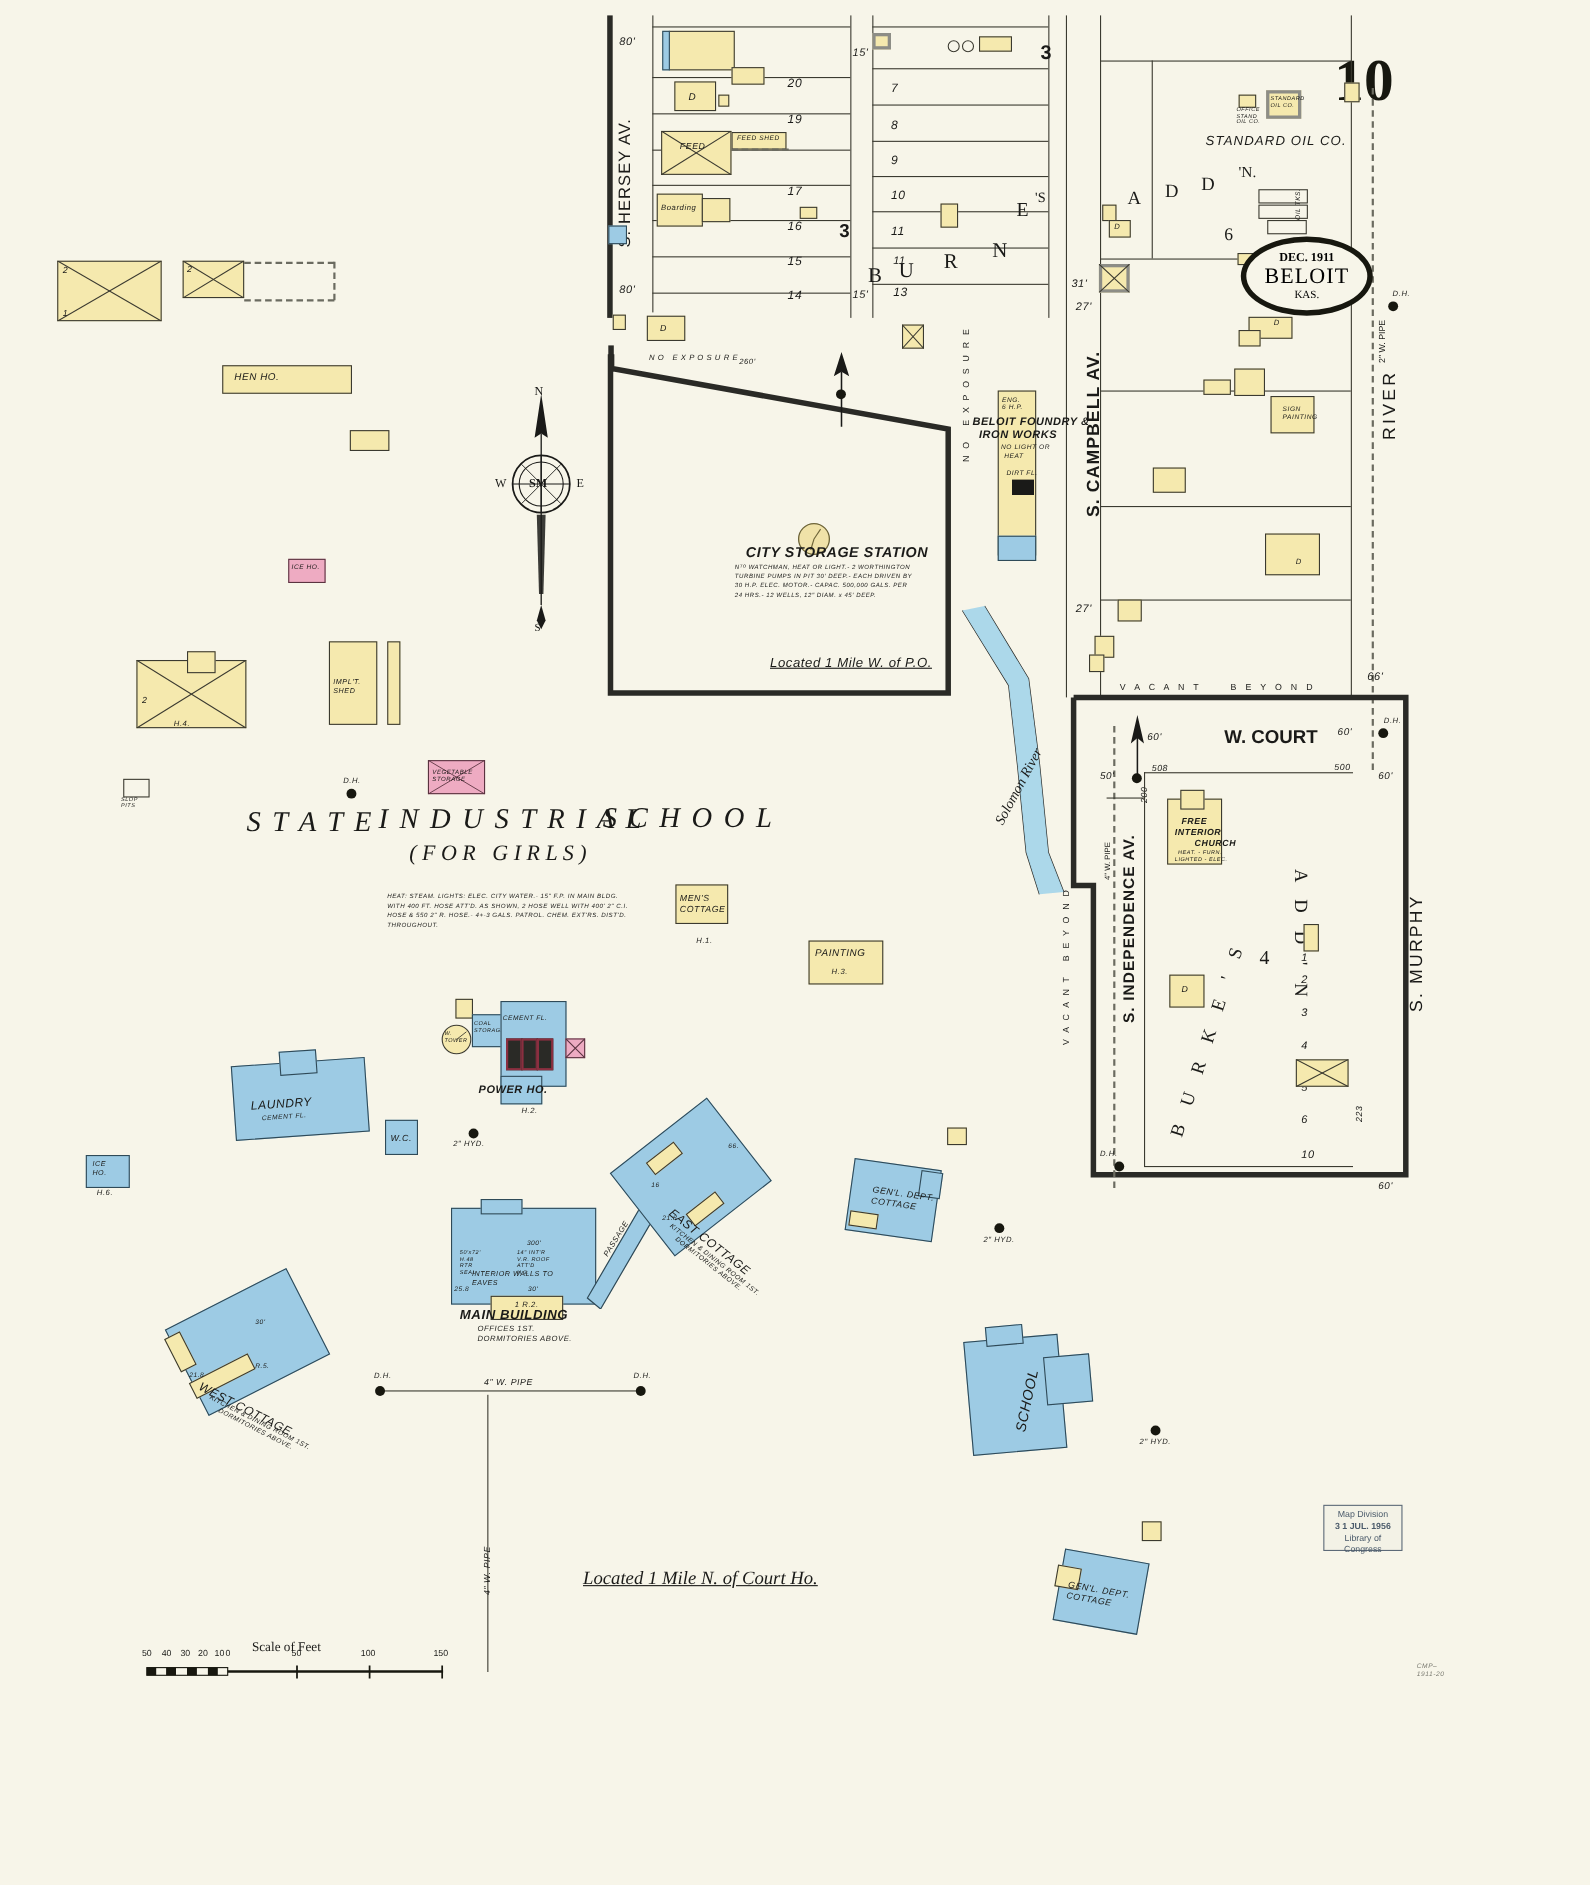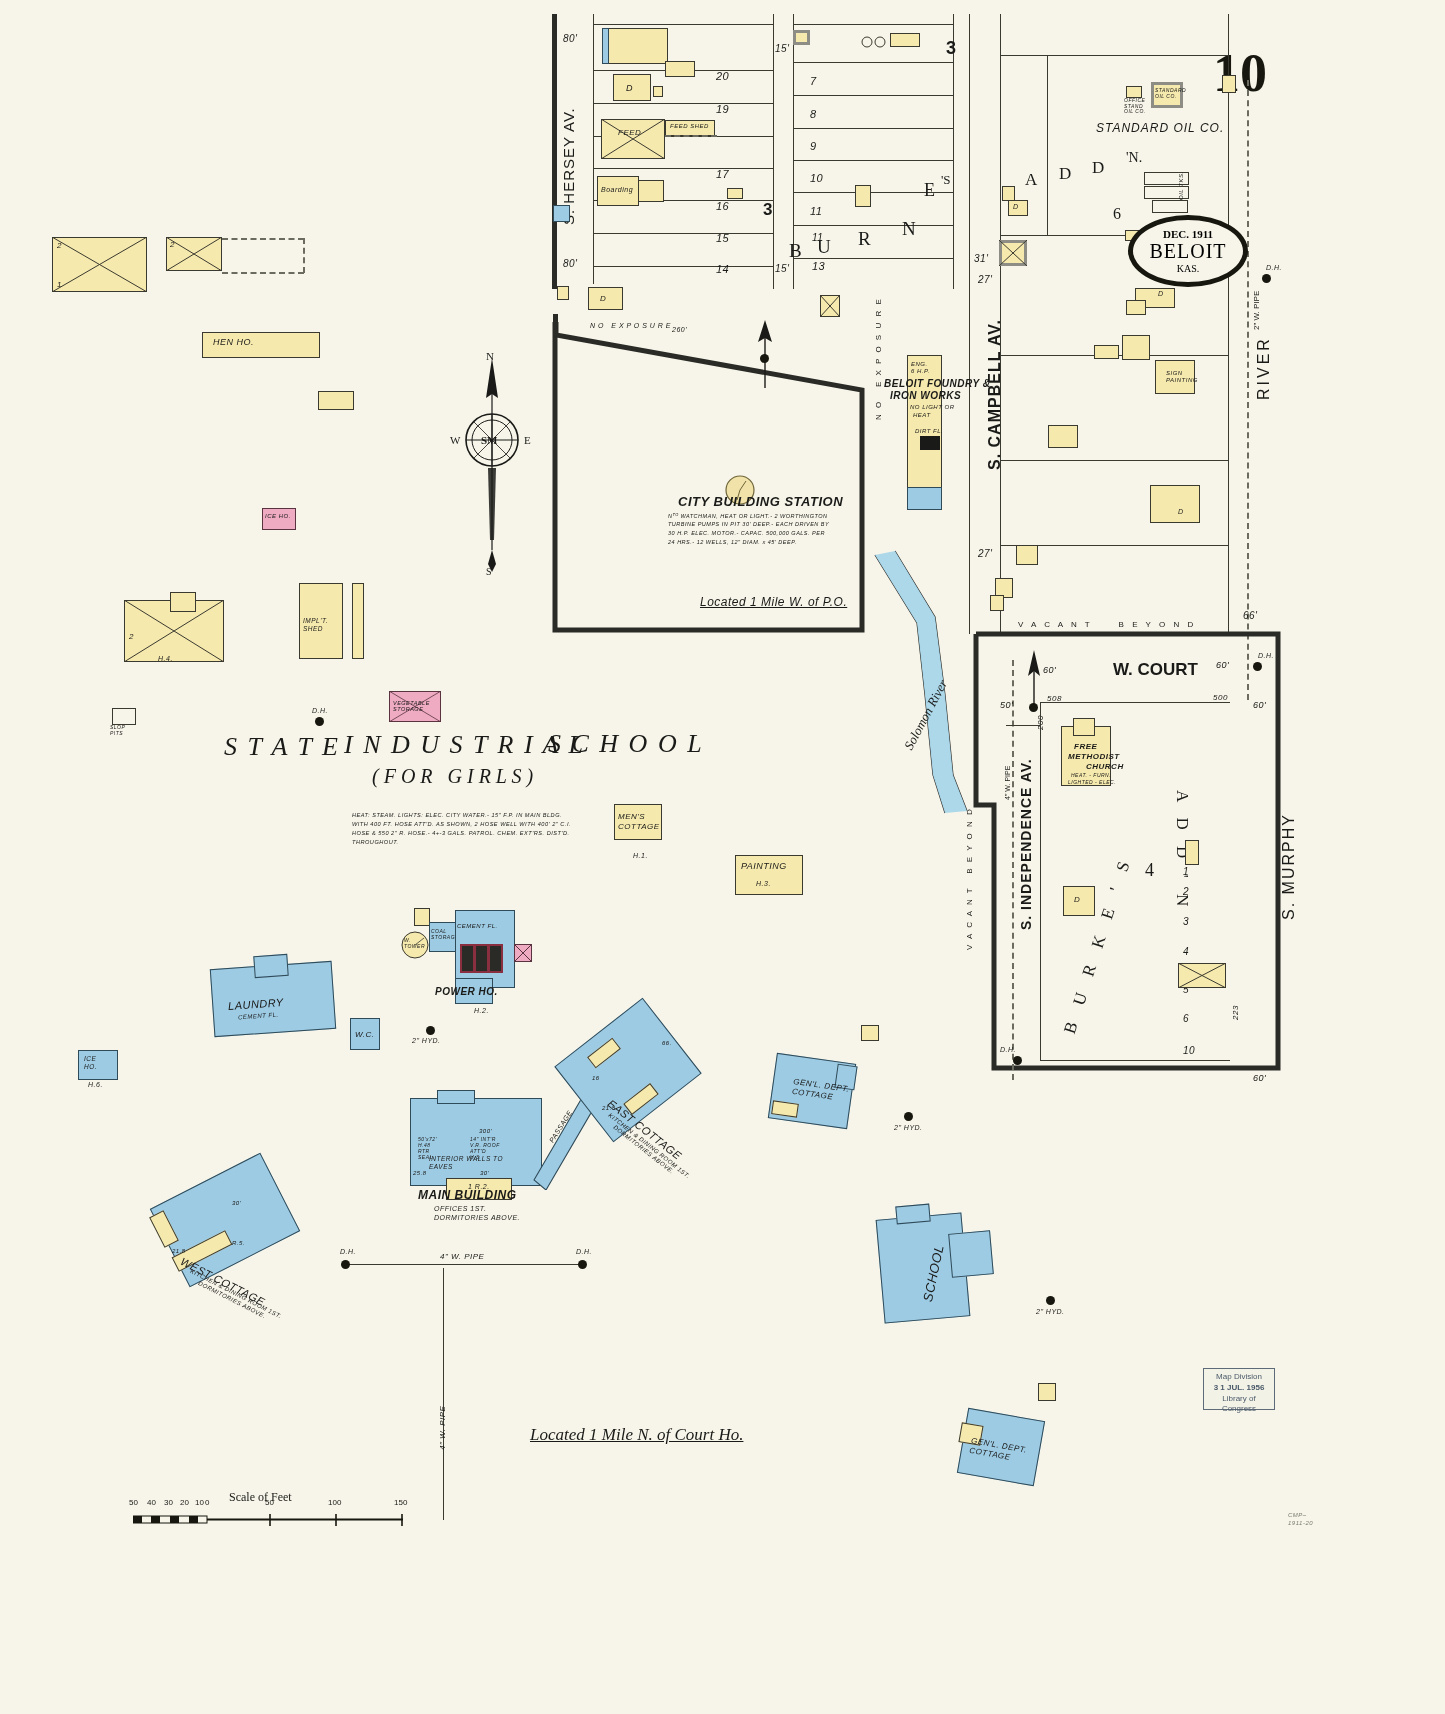--- a/index.html
+++ b/index.html
@@ -220,21 +220,21 @@
   <svg class="abs" style="left:752px;top:320px;" width="26" height="70">
     <polygon points="13,0 20,22 13,18 6,22" fill="#1a1a18"></polygon>
     <line x1="13" y1="18" x2="13" y2="68" stroke="#1a1a18" stroke-width="1.4"></line>
   </svg>
   <div class="hyd" style="left:760px;top:354px;"></div>
   <svg class="abs" style="left:724px;top:474px;" width="32" height="32">
     <circle cx="16" cy="16" r="14" fill="#f0e2a8" stroke="#6d6438" stroke-width="1.2"></circle>
     <line x1="16" y1="16" x2="22" y2="7" stroke="#6d6438"></line>
     <line x1="16" y1="16" x2="13" y2="26" stroke="#6d6438"></line>
   </svg>
-  <div class="txt hand" style="left:678px;top:494px;font-size:13px;font-weight:bold;">CITY BUILDING STATION</div>
+  <div class="txt hand" style="left:678px;top:494px;font-size:13px;font-weight:bold;">CITY STORAGE STATION</div>
   <div class="txt hand" style="left:668px;top:512px;font-size:5.5px;line-height:1.75;"><span>Nᵀᴼ WATCHMAN, HEAT OR LIGHT.- 2 WORTHINGTON</span></div>
   <div class="txt hand" style="left:668px;top:521px;font-size:5.5px;">TURBINE PUMPS IN PIT 30' DEEP.- EACH DRIVEN BY</div>
   <div class="txt hand" style="left:668px;top:530px;font-size:5.5px;">30 H.P. ELEC. MOTOR.- CAPAC. 500,000 GALS. PER</div>
   <div class="txt hand" style="left:668px;top:539px;font-size:5.5px;">24 HRS.- 12 WELLS, 12" DIAM. x 45' DEEP.</div>
   <div class="txt hand" style="left:700px;top:595px;font-size:12px;text-decoration:underline;">Located 1 Mile W. of P.O.</div>
 
   <svg class="abs" style="left:855px;top:545px;" width="130" height="270">
     <path d="M20,10 L62,78 L70,150 L78,230 L90,268" fill="none" stroke="#2a2a26" stroke-width="1.2"></path>
     <path d="M40,6 L80,72 L90,150 L98,230 L112,266" fill="none" stroke="#2a2a26" stroke-width="1.2"></path>
     <path d="M20,10 L62,78 L70,150 L78,230 L90,268 L112,266 L98,230 L90,150 L80,72 L40,6 Z" fill="#a8d6ea" opacity="0.95"></path>
@@ -264,21 +264,21 @@
   <div class="txt hand" style="left:1047px;top:694px;font-size:8px;">508</div>
   <div class="txt hand" style="left:1213px;top:693px;font-size:8px;">500</div>
   <div class="txt hand rot90" style="left:1036px;top:730px;font-size:8px;">200</div>
   <div class="line" style="left:1040px;top:702px;width:190px;height:1px;"></div>
   <div class="line" style="left:1040px;top:702px;width:1px;height:358px;"></div>
   <div class="line" style="left:1040px;top:1060px;width:190px;height:1px;"></div>
 
   <div class="bYel" style="left:1061px;top:726px;width:50px;height:60px;"></div>
   <div class="bYel" style="left:1073px;top:718px;width:22px;height:18px;"></div>
   <div class="txt hand" style="left:1074px;top:742px;font-size:8px;font-weight:bold;">FREE</div>
-  <div class="txt hand" style="left:1068px;top:752px;font-size:8px;font-weight:bold;">METHODIST</div>
+  <div class="txt hand" style="left:1068px;top:752px;font-size:8px;font-weight:bold;">INTERIOR</div>
   <div class="txt hand" style="left:1070px;top:762px;font-size:8px;font-weight:bold;padding-left:16px;">CHURCH</div>
   <div class="txt hand" style="left:1071px;top:772px;font-size:5px;">HEAT. - FURN.</div>
   <div class="txt hand" style="left:1068px;top:779px;font-size:5px;">LIGHTED - ELEC.</div>
 
   <div class="txt" style="left:1060px;top:1030px;font-size:17px;font-family:'Liberation Serif',serif;transform:rotate(-72deg);transform-origin:0 0;letter-spacing:7px;">B U R K E ' S</div>
   <div class="txt" style="left:1192px;top:790px;font-size:17px;font-family:'Liberation Serif',serif;transform:rotate(90deg);transform-origin:0 0;letter-spacing:6px;">A D D ' N</div>
   <div class="txt" style="left:1145px;top:860px;font-size:18px;font-family:'Liberation Serif',serif;">4</div>
 
   <div class="txt hand" style="left:1183px;top:866px;font-size:10px;">1</div>
   <div class="txt hand" style="left:1183px;top:886px;font-size:10px;">2</div>

